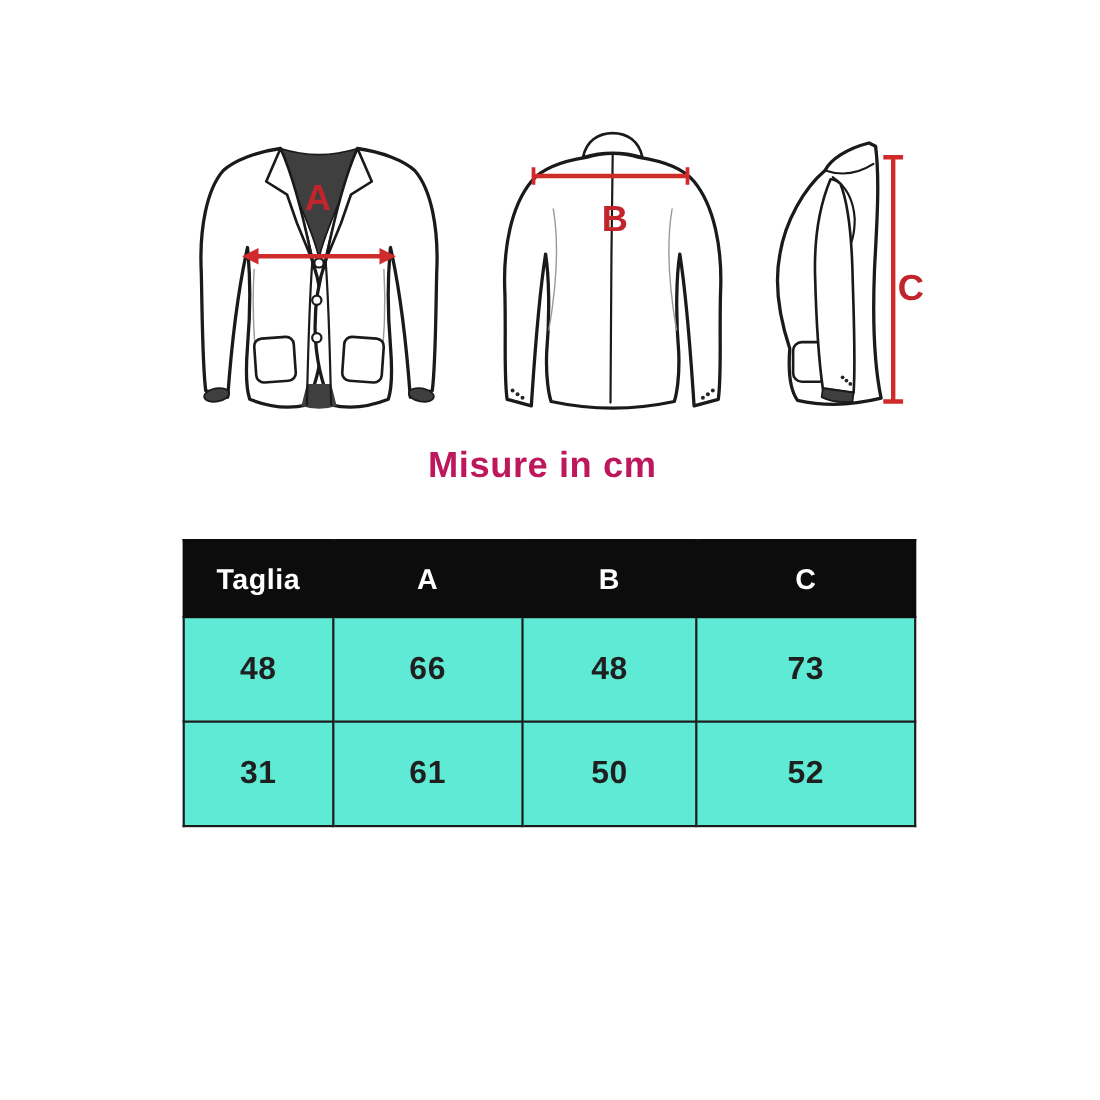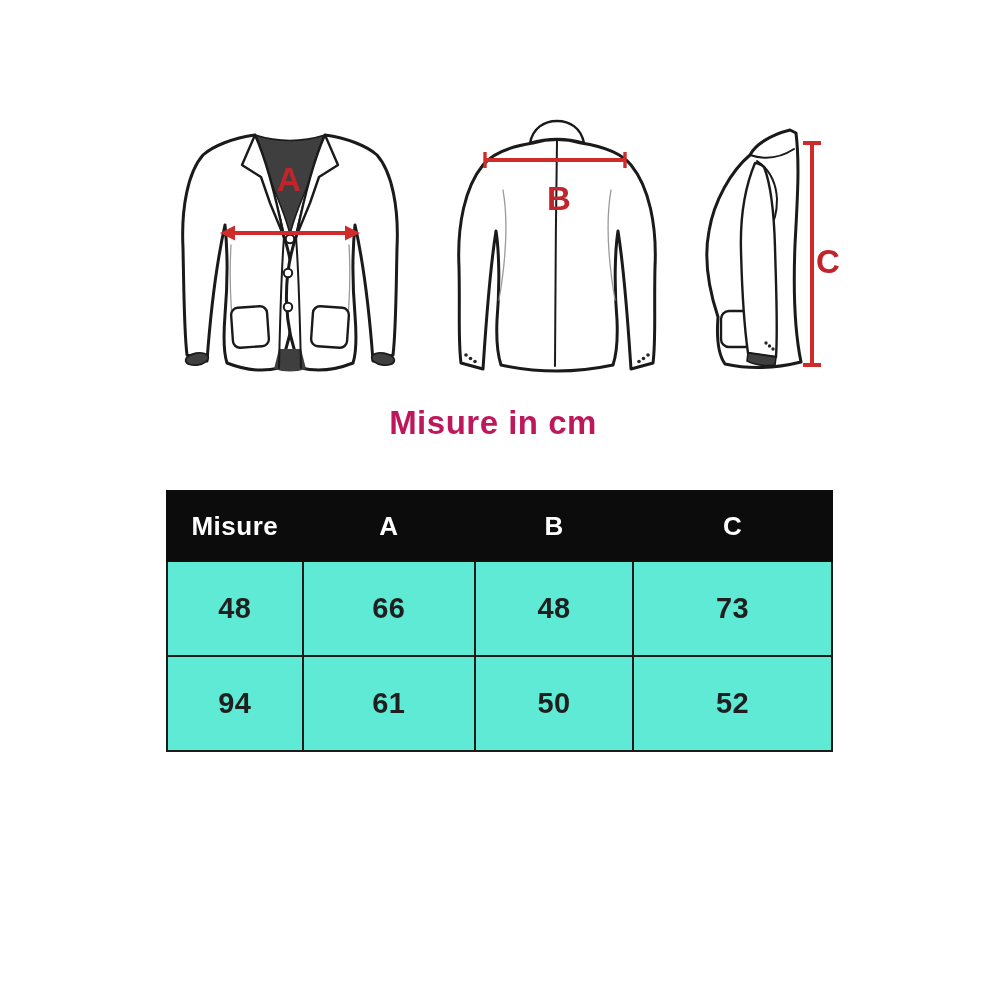--- a/index.html
+++ b/index.html
@@ -159,35 +159,35 @@
 
   <table class="sizes">
     <colgroup>
       <col style="width:20.4%">
       <col style="width:25.9%">
       <col style="width:23.8%">
       <col style="width:29.9%">
     </colgroup>
     <thead>
         <tr>
-          <th>Misure</th>
+          <th>Taglia</th>
           <th>A</th>
           <th>B</th>
           <th>C</th>
         </tr>
       </thead>
     <tbody>
         <tr>
           <td>48</td>
           <td>66</td>
           <td>48</td>
           <td>73</td>
         </tr>
         <tr>
-          <td>94</td>
+          <td>31</td>
           <td>61</td>
           <td>50</td>
           <td>52</td>
         </tr>
       </tbody>
   </table>
 
 </div>
 
 </body></html>

